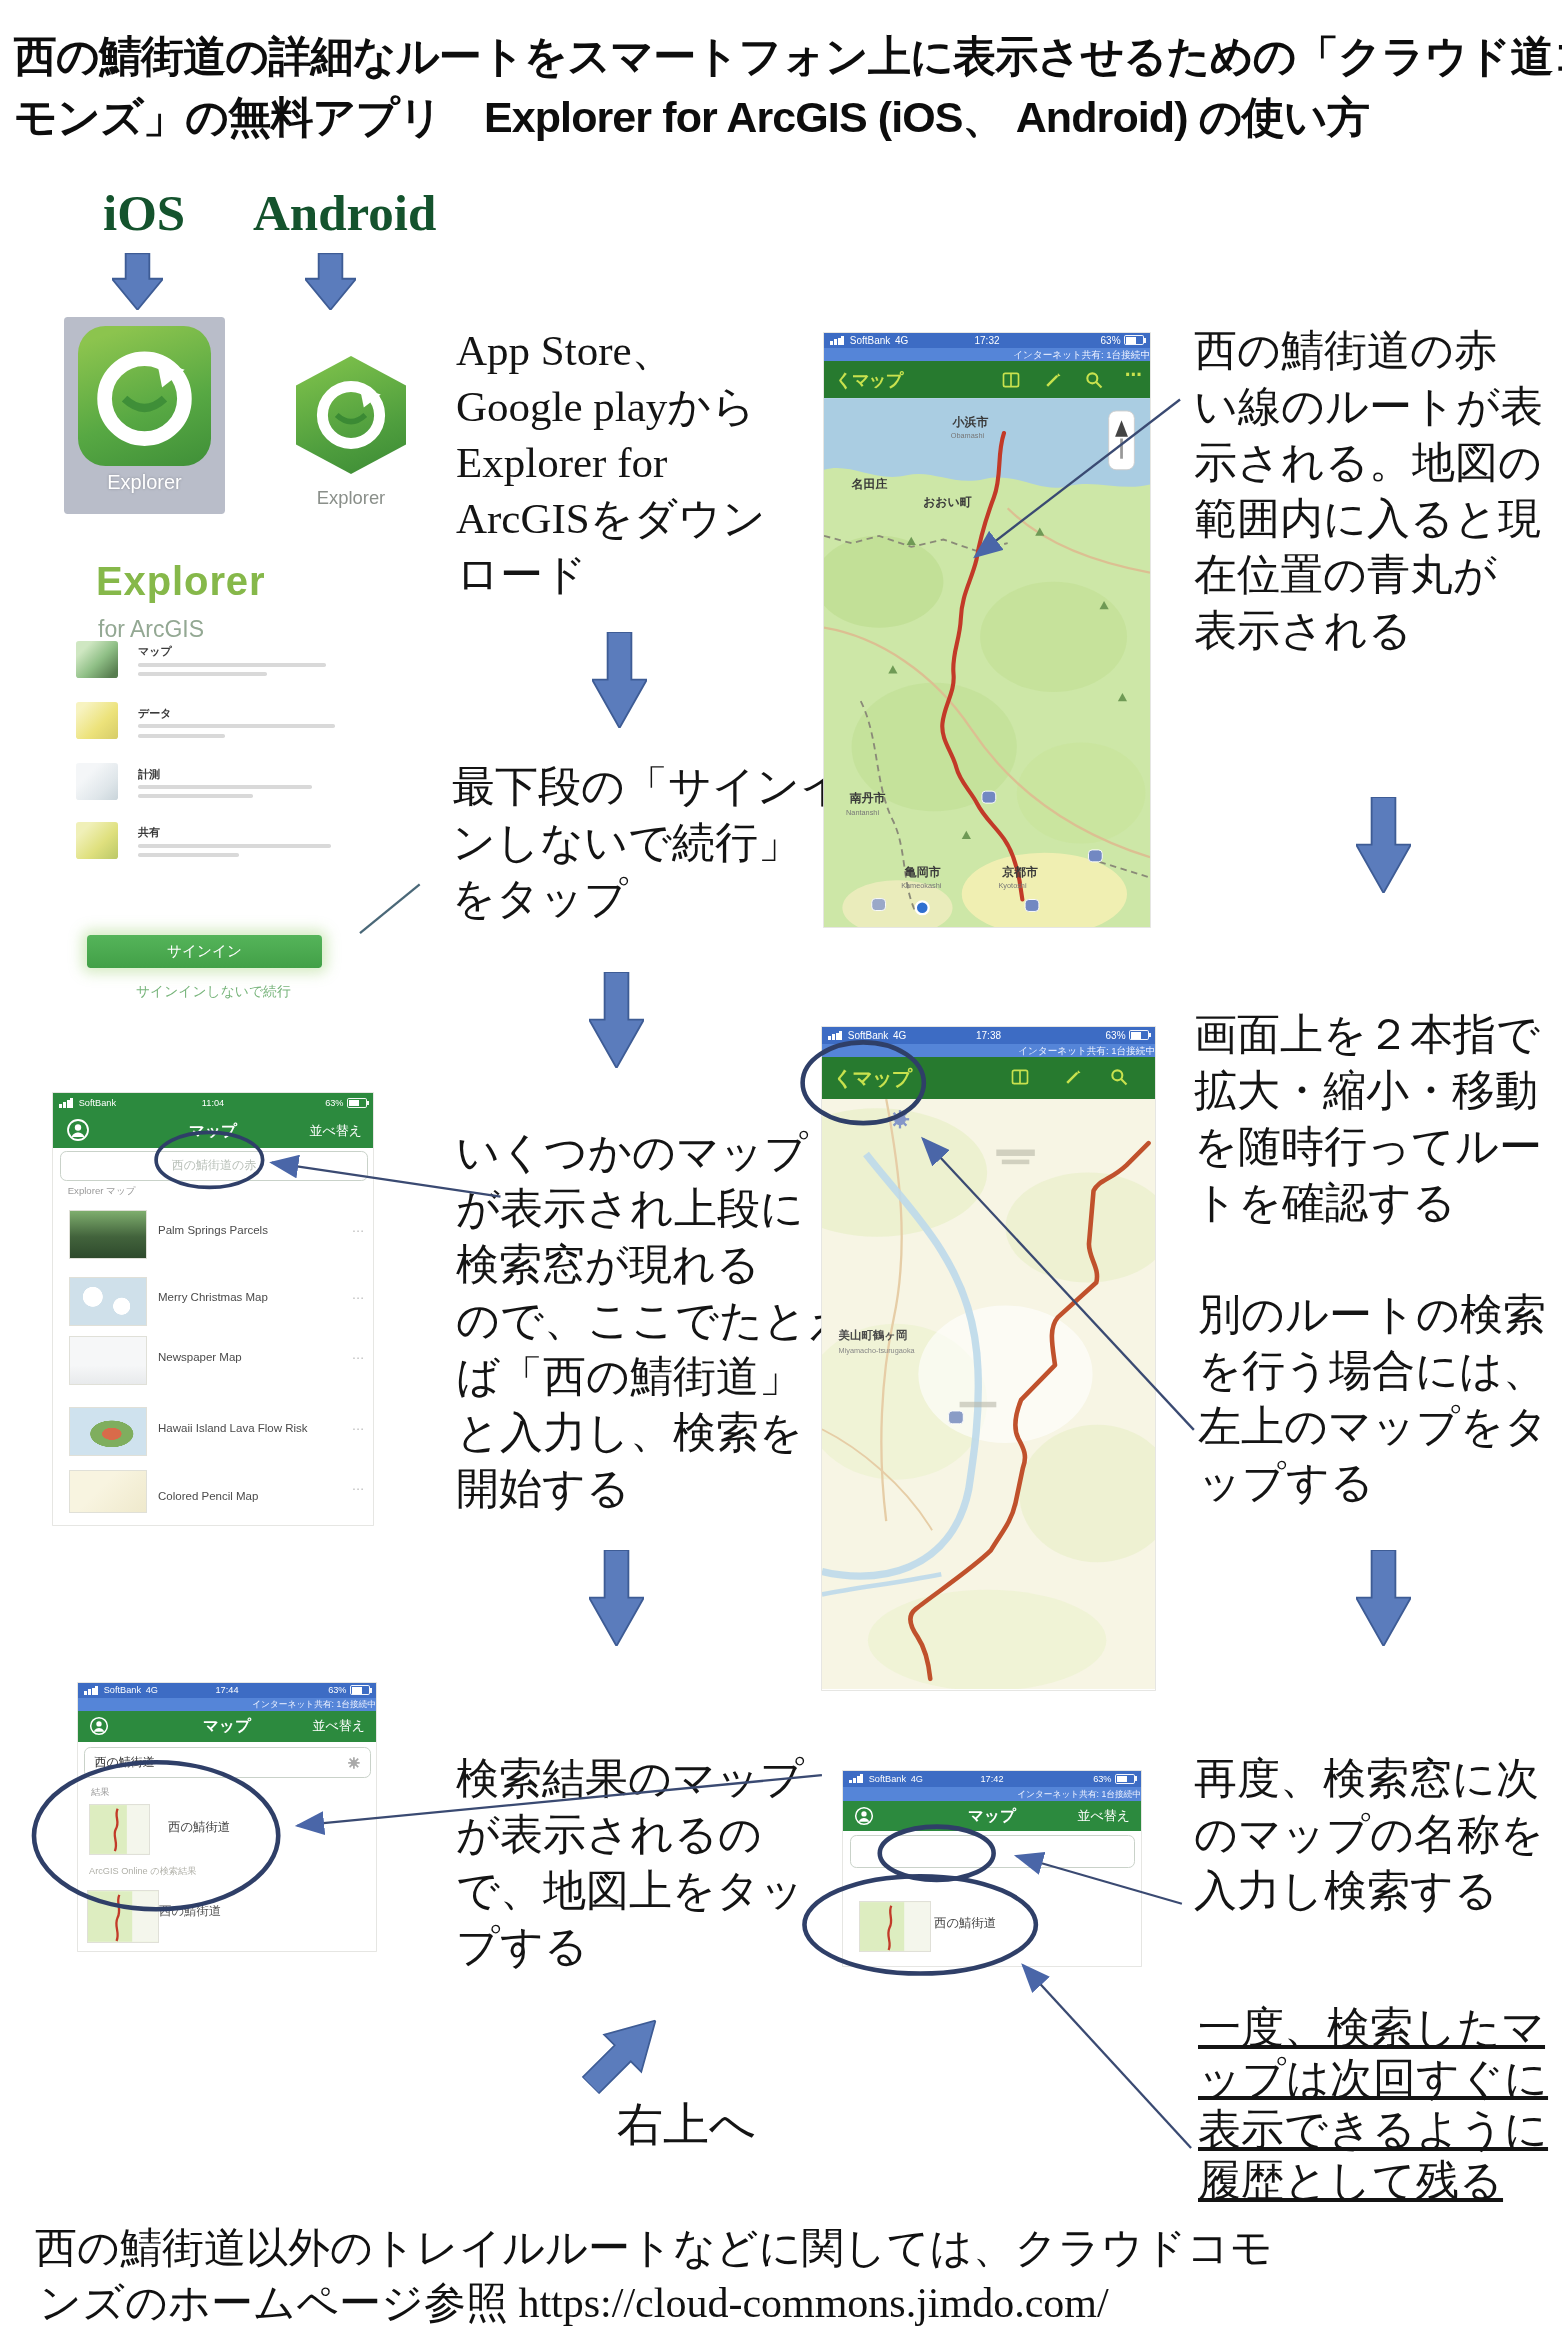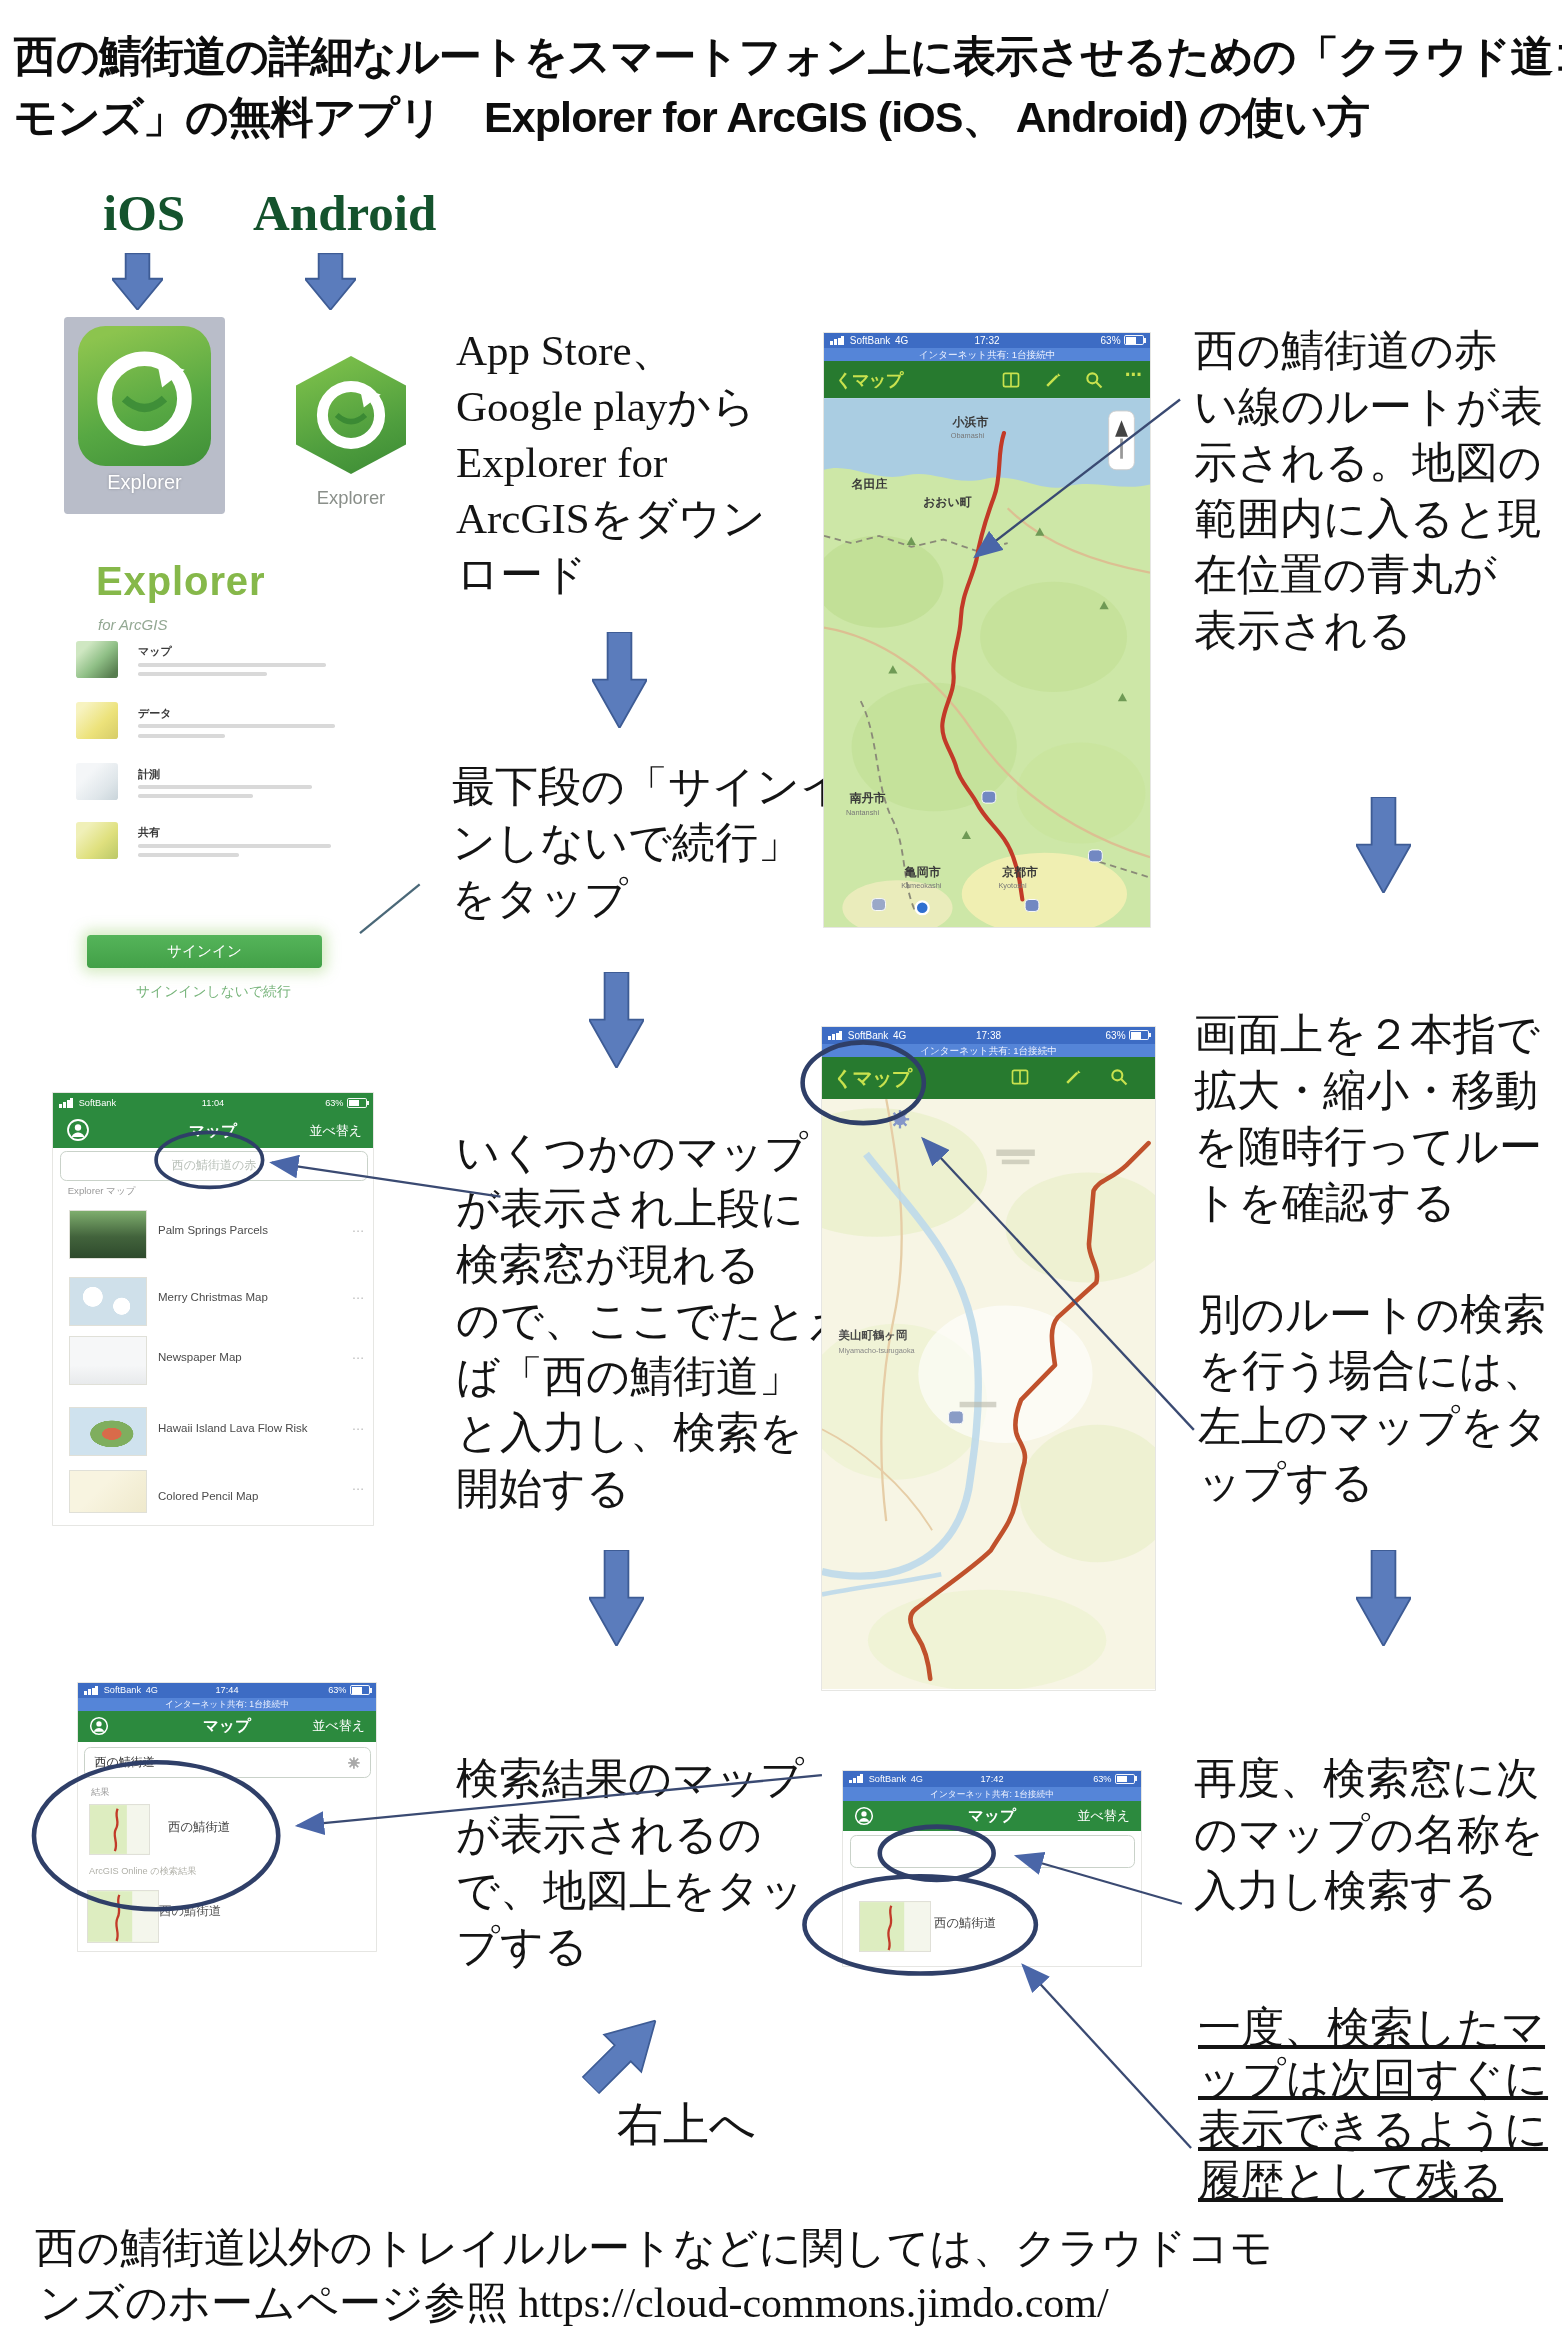--- a/index.html
+++ b/index.html
@@ -14,21 +14,21 @@
   .plat-label{position:absolute;font-family:"Liberation Serif","DejaVu Serif",serif;
               font-size:51px;font-weight:600;color:#14532d;}
   .footer-line{font-family:"Liberation Serif","DejaVu Serif",serif;font-size:42px;color:#111;white-space:nowrap;margin-top:16px;}
 
   
   .phone{position:absolute;background:#fff;box-shadow:0 0 0 0.9px #e4e4e0;overflow:hidden;z-index:2;}
   .statusbar{background:#3d6cc4;color:#fff;display:flex;align-items:center;gap:4.6px;
              padding:0 6.4px;font-size:10px;height:15.6px;}
   .statusbar .sb-time{position:absolute;left:0;right:0;text-align:center;}
   .statusbar .sb-right{margin-left:auto;display:flex;align-items:center;gap:3.7px;z-index:1;}
-  .banner{background:#5585d8;color:#eef2ff;text-align:center;font-size:9.6px;line-height:13.8px;height:13.8px;}
+  .banner{background:#5585d8;color:#eef2ff;text-align:right;font-size:9.6px;line-height:13.8px;height:13.8px;}
   .navbar{position:relative;background:#277a2f;color:#c9e24e;display:flex;align-items:center;height:37px;}
   .navbar-green{background:#2c8a3e;color:#fff;}
   .nav-center{position:absolute;left:0;right:0;text-align:center;font-weight:bold;font-size:15.6px;}
   .nav-right{margin-left:auto;font-size:13px;padding-right:11px;z-index:1;}
   .backbtn{font-size:17.4px;font-weight:bold;padding-left:11px;z-index:1;letter-spacing:-0.9px;}
   .bars{display:inline-flex;align-items:flex-end;height:9.2px;}
   .bars span{display:inline-block;width:2.8px;margin-right:0.9px;background:#fff;}
   .bars span:nth-child(1){height:3.7px}.bars span:nth-child(2){height:5.5px}
   .bars span:nth-child(3){height:7.3px}.bars span:nth-child(4){height:9.2px}
   .batt{display:inline-block;width:17.4px;height:8.3px;border:0.9px solid rgba(255,255,255,.95);
@@ -105,21 +105,21 @@
         <circle cx="50" cy="50" r="26" fill="none" stroke="#fff" stroke-width="10"></circle>
         <path d="M50,24 L70,24 L59,40 Z" fill="#fff" transform="rotate(18 50 50)"></path>
         <path d="M37,50 q13,12 26,0" stroke="#3b8a34" stroke-width="5" fill="none"></path>
       </svg>
     </div>
   </div>
   <div class="abs" style="left:296px;top:487px;width:110px;text-align:center;color:#8a8f8a;font-size:18.4px;">Explorer</div>
 
   <div class="abs" style="left:55px;top:537px;width:358px;height:464px;background:#fff;">
     <div class="abs" style="left:41px;top:22px;font-size:40px;color:#86b84a;font-weight:600;letter-spacing:0.9px;">Explorer</div>
-    <div class="abs" style="left:43px;top:79px;font-size:15px;color:#93a893;font-style:italic;">for ArcGIS</div>
+    <div class="abs" style="left:43px;top:79px;font-size:23px;color:#93a893;">for ArcGIS</div>
 
     <div>
       <div class="wf-thumb wf1" style="left:21px;top:104px;"></div>
       <div class="wf-label" style="left:83px;top:107px;">マップ</div>
       <div class="wf-bar" style="left:83px;top:126px;width:188px;"></div>
       <div class="wf-bar" style="left:83px;top:135px;width:129px;"></div>
     </div>
     <div>
       <div class="wf-thumb wf2" style="left:21px;top:165px;"></div>
       <div class="wf-label" style="left:83px;top:169px;">データ</div>

